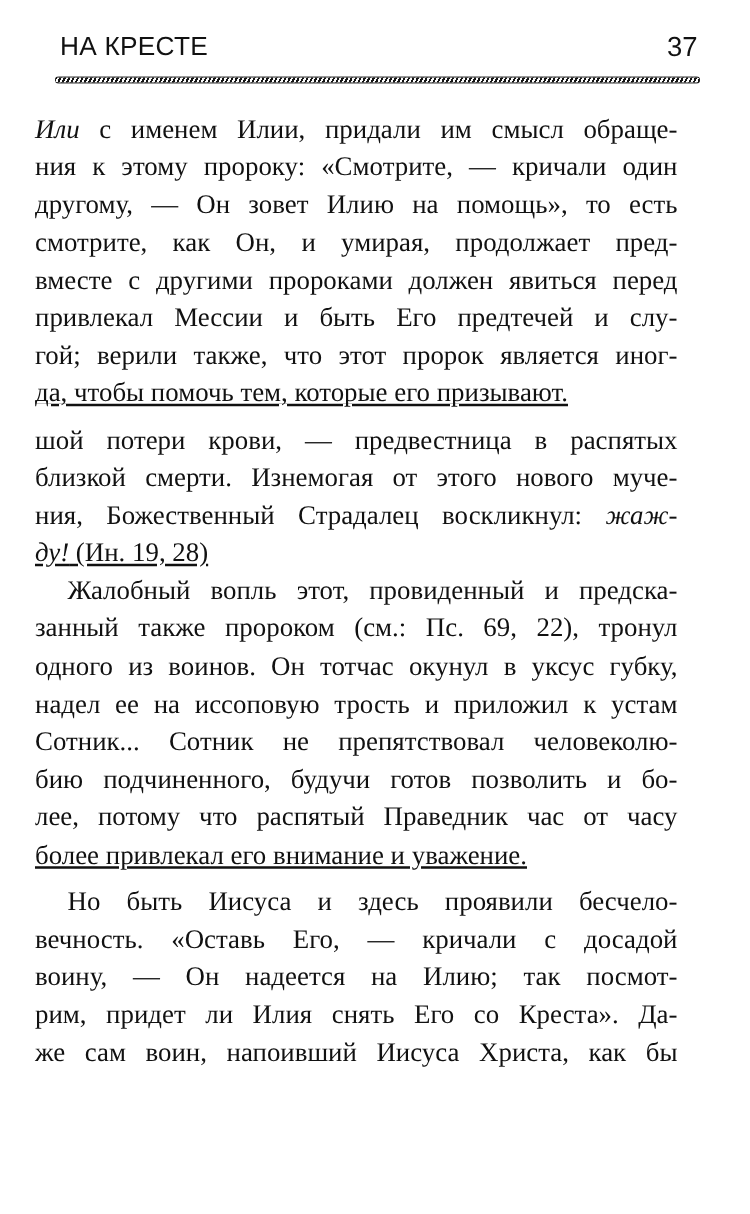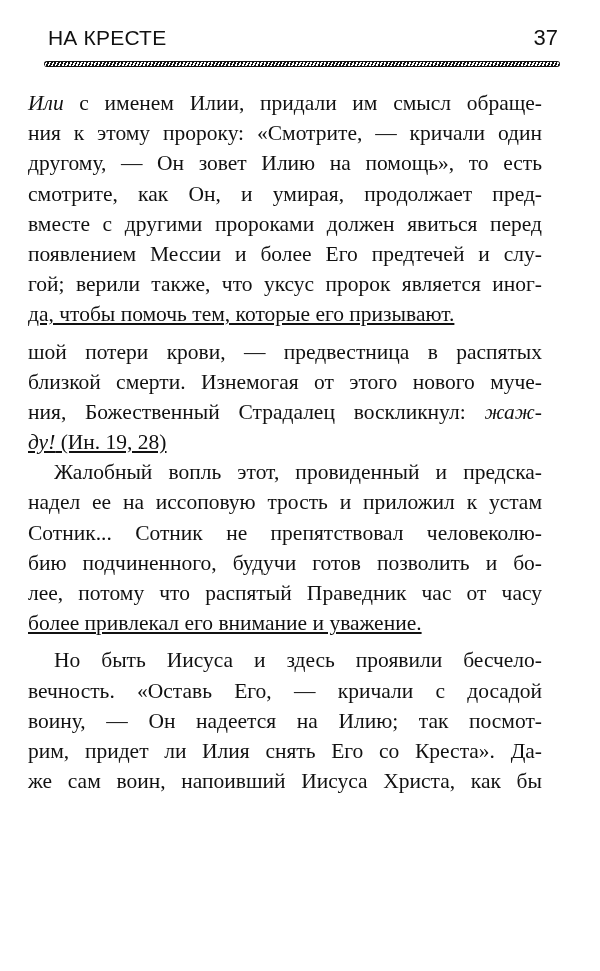--- a/index.html
+++ b/index.html
@@ -90,35 +90,37 @@
 <div class="rule"></div>
 
 <div class="text-block">
 
   <div>
     <span class="line"><em>Или</em><span> с именем Илии, придали им смысл обраще-</span></span>
     <span class="line">ния к этому пророку: «Смотрите, — кричали один</span>
     <span class="line">другому, — Он зовет Илию на помощь», то есть</span>
     <span class="line">смотрите, как Он, и умирая, продолжает пред-</span>
     <span class="line">вместе с другими пророками должен явиться перед</span>
-    <span class="line">появлением Мессии и более Его предтечей и слу-</span>
-    <span class="line">гой; верили также, что уксус пророк является иног-</span>
+    <span class="line">привлекал Мессии и быть Его предтечей и слу-</span>
+    <span class="line">гой; верили также, что этот пророк является иног-</span>
     <span class="line last">да, чтобы помочь тем, которые его призывают.</span>
   </div>
   <div class="para-gap"></div>
 
   <div>
     <span class="line">шой потери крови, — предвестница в распятых</span>
     <span class="line">близкой смерти. Изнемогая от этого нового муче-</span>
     <span class="line"><span>ния, Божественный Страдалец воскликнул: </span><em>жаж-</em></span>
     <span class="line last"><em>ду!</em><span> (Ин. 19, 28)</span></span>
   </div>
 
   <div>
     <span class="line indent">Жалобный вопль этот, провиденный и предска-</span>
+    <span class="line">занный также пророком (см.: Пс. 69, 22), тронул</span>
+    <span class="line">одного из воинов. Он тотчас окунул в уксус губку,</span>
     <span class="line">надел ее на иссоповую трость и приложил к устам</span>
     <span class="line">Сотник... Сотник не препятствовал человеколю-</span>
     <span class="line">бию подчиненного, будучи готов позволить и бо-</span>
     <span class="line">лее, потому что распятый Праведник час от часу</span>
     <span class="line last">более привлекал его внимание и уважение.</span>
   </div>
   <div class="para-gap"></div>
 
   <div>
     <span class="line indent">Но быть Иисуса и здесь проявили бесчело-</span>

